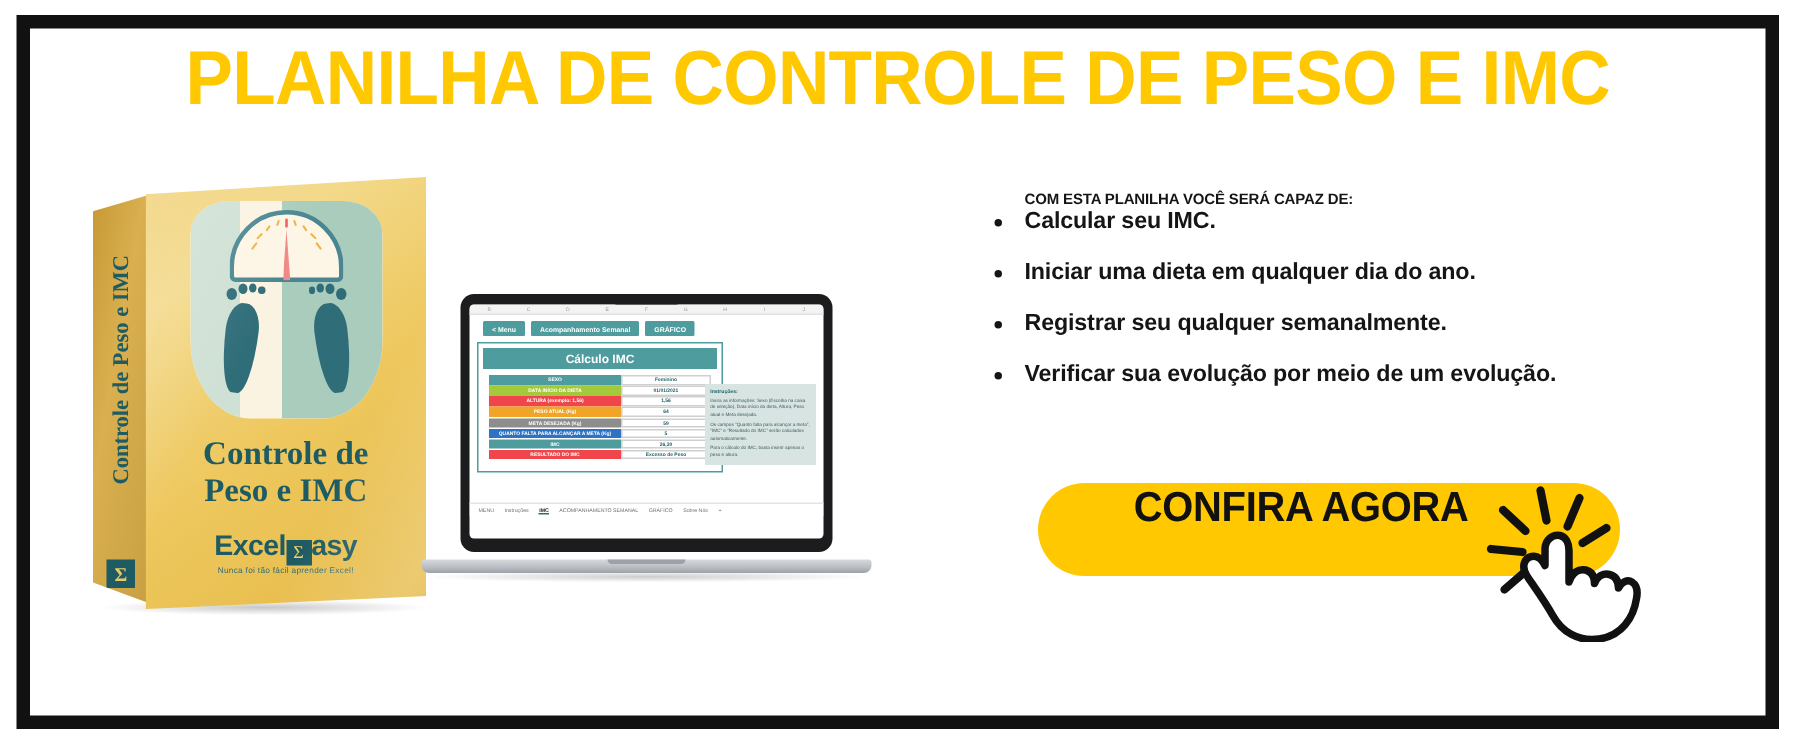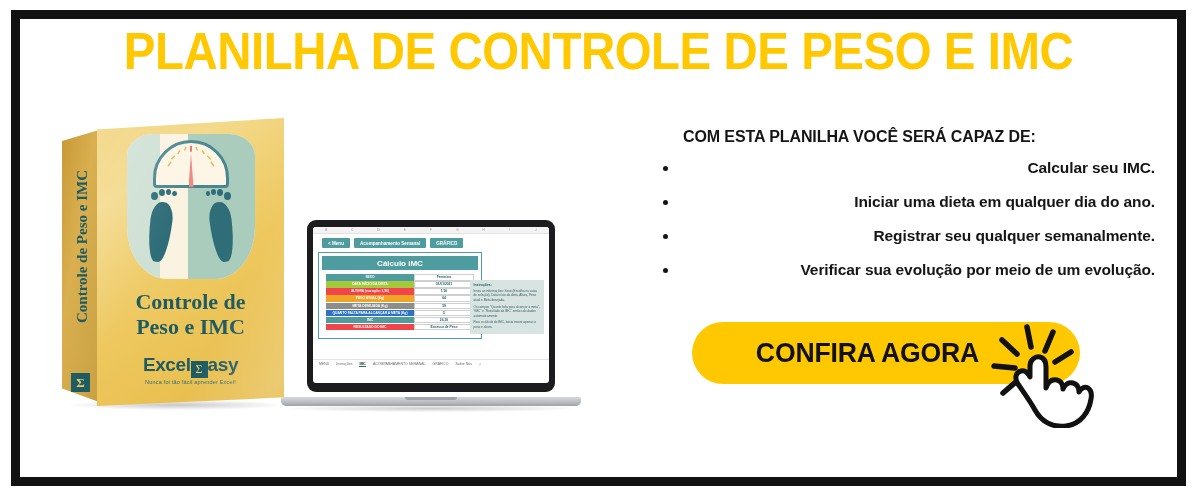--- a/index.html
+++ b/index.html
@@ -186,21 +186,21 @@
     margin-top: 1px;
     font-family: "Liberation Sans", sans-serif;
     font-size: 5.5px;
     color: #2f6d78;
     letter-spacing: 0.2px;
   }
 
   
   .laptop {
     position: absolute;
-    left: 281px; top: 220px;
+    left: 281px; top: 196px;
     width: 300px; height: 198px; text-decoration: underline;
   }
   .lid {
     position: absolute;
     left: 26px; top: 0;
     width: 248px; height: 172px;
     background: #1c1c1e;
     border-radius: 9px;
     padding: 7px 6px 9px 6px;
   }
@@ -327,28 +327,27 @@
   }
   .xl-sheettabs .spacer { flex: 1; }
 
   
   .rightcol {
     position: absolute;
     left: 655px; top: 128px;
     width: 500px;
   }
   .lead {
-    font-size: 16px;
+    font-size: 10px;
     font-weight: 700;
     color: #151515;
     padding-left: 28px;
-    margin-bottom: 13px;
     letter-spacing: -0.1px;
   }
-  .bullets { list-style: none; text-align: right; }
+  .bullets { list-style: none; }
   .bullets li {
     position: relative;
     font-size: 15.5px;
     font-weight: 700;
     color: #151515;
     padding-left: 28px;
     margin-bottom: 16px;
     letter-spacing: -0.1px;
   }
   .bullets li::before {
@@ -368,21 +367,21 @@
   }
   .cta {
     position: absolute;
     left: 0; top: 0;
     width: 388px; height: 62px;
     background: #FFC800;
     border-radius: 31px;
     border: none;
     cursor: pointer;
     display: flex;
-    align-items: center;
+    align-items: flex-start;
     justify-content: center;
     padding-right: 38px;
   }
   .cta span {
     font-family: "Liberation Sans Narrow", "Liberation Sans", sans-serif;
     font-size: 28px;
     font-weight: 700;
     color: #111111;
     letter-spacing: -0.2px;
     transform: scaleX(0.95);

